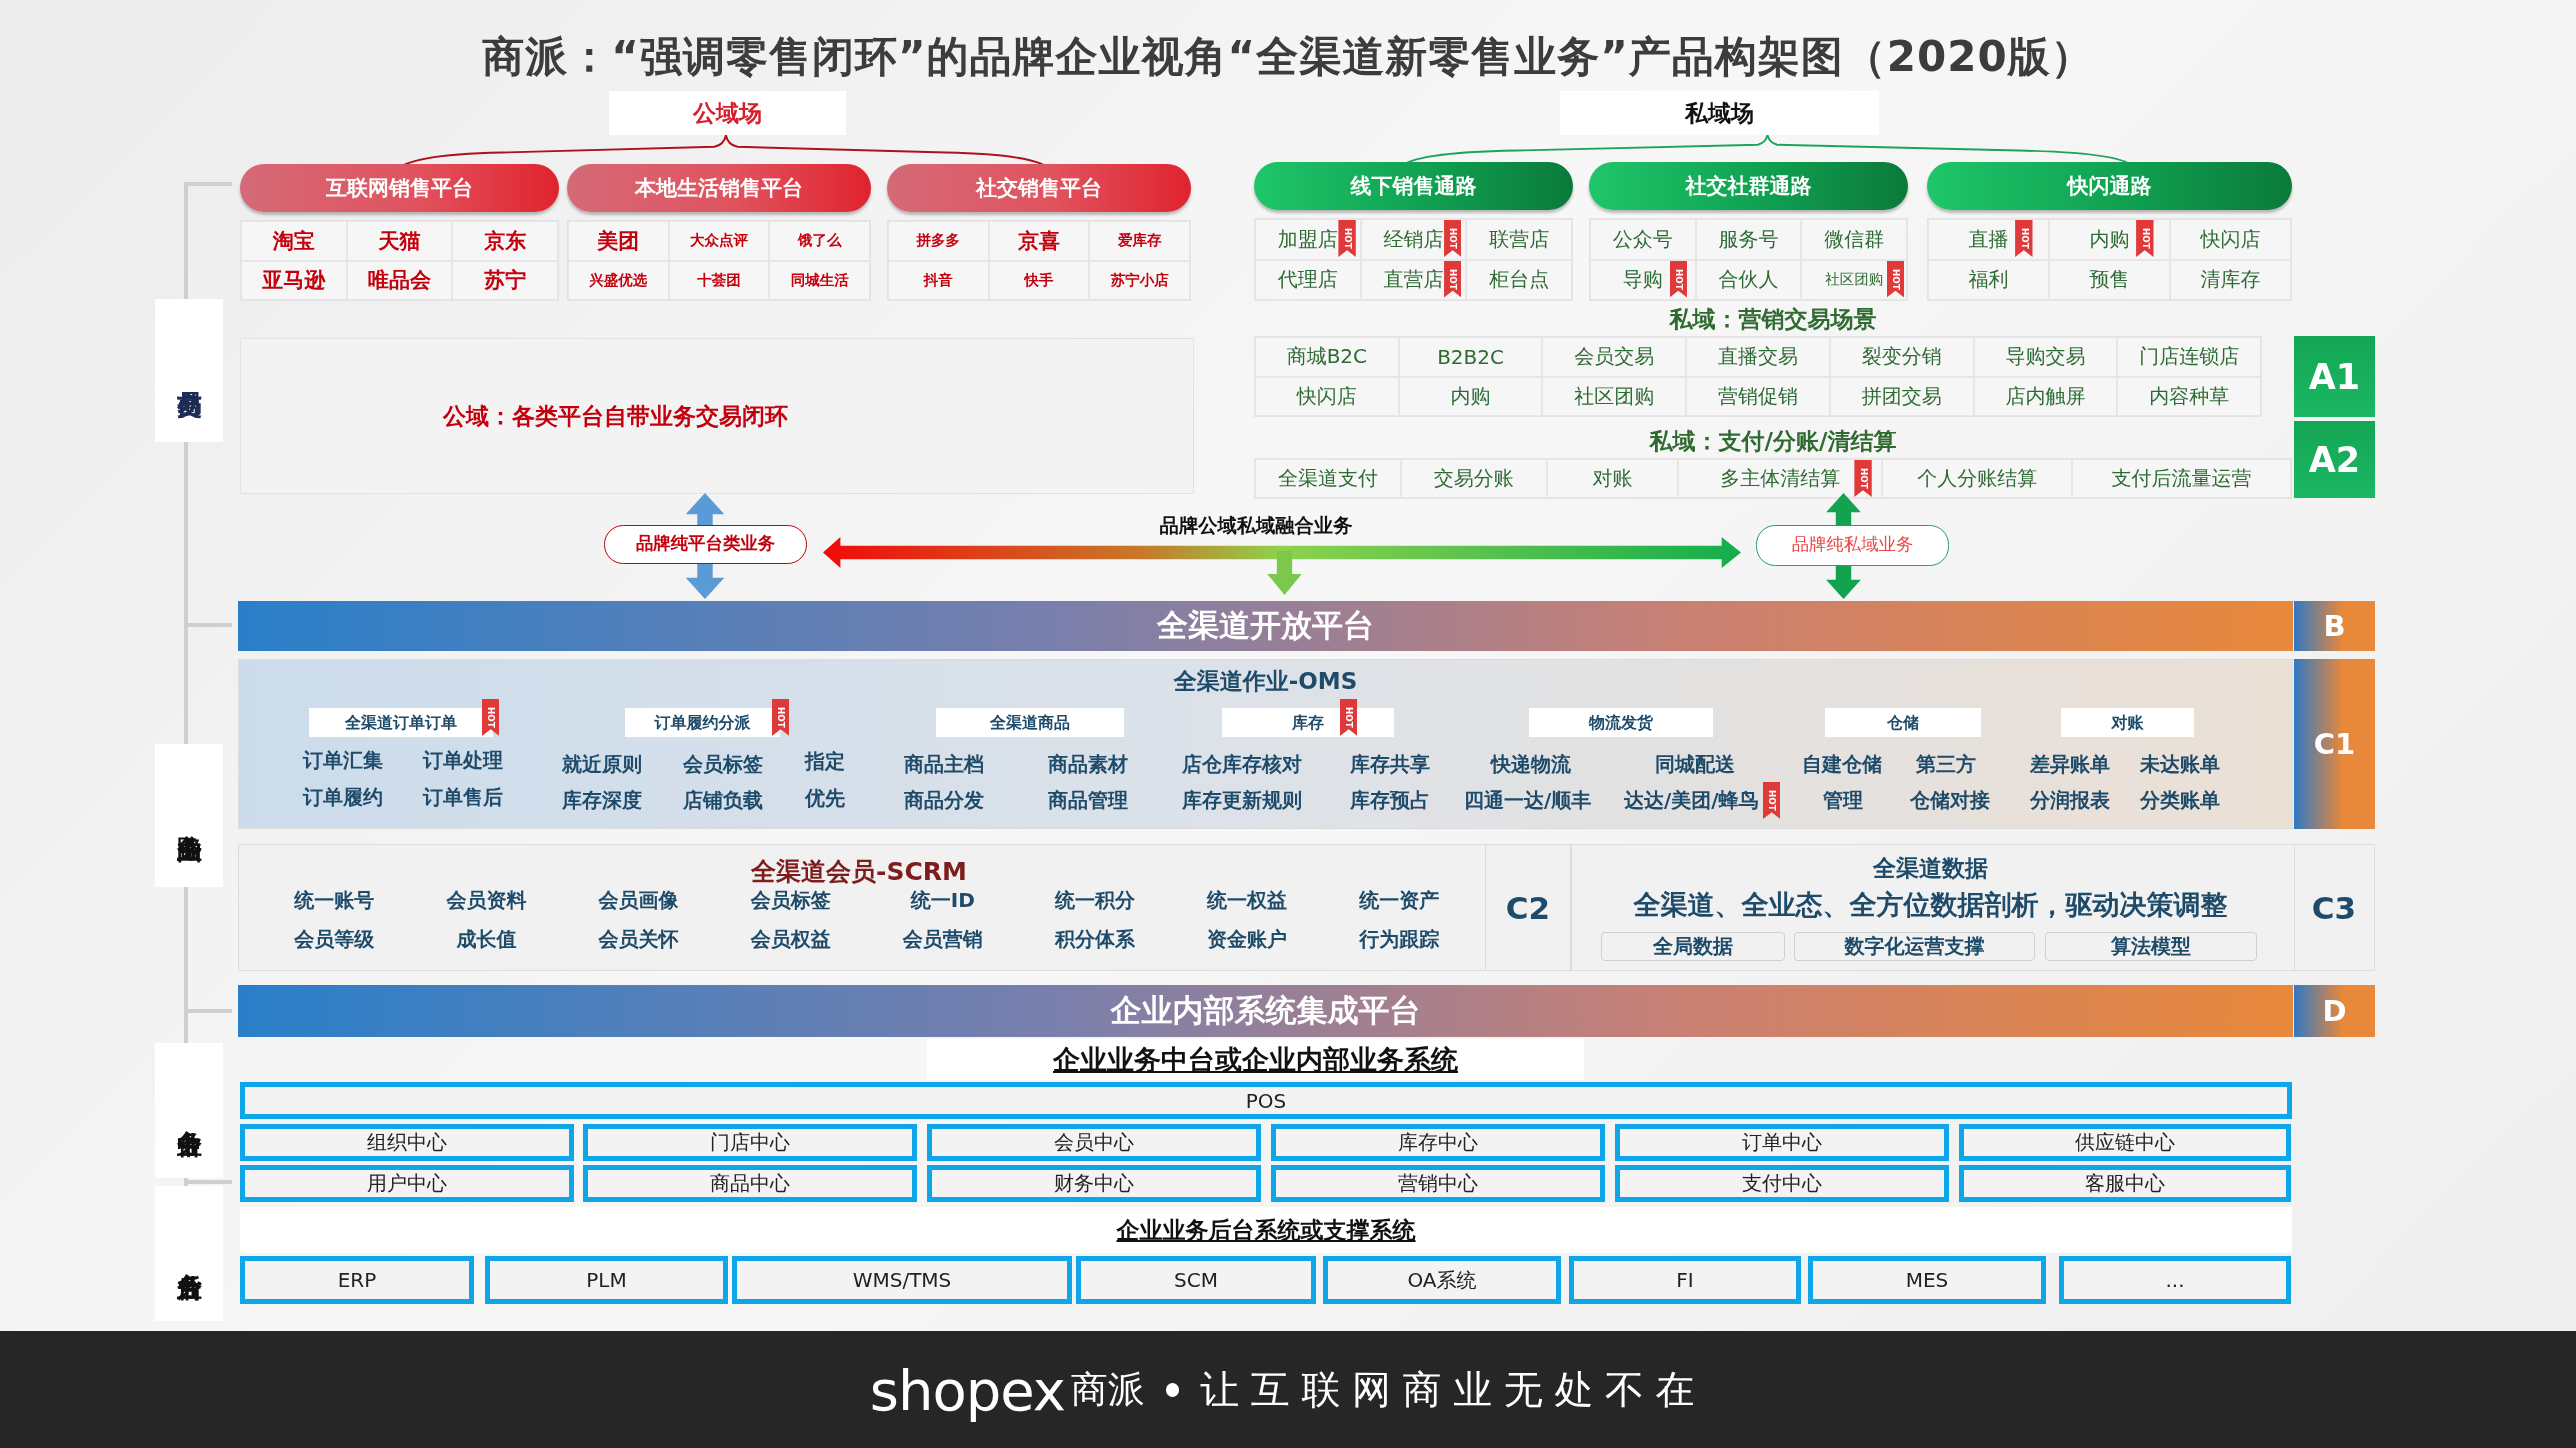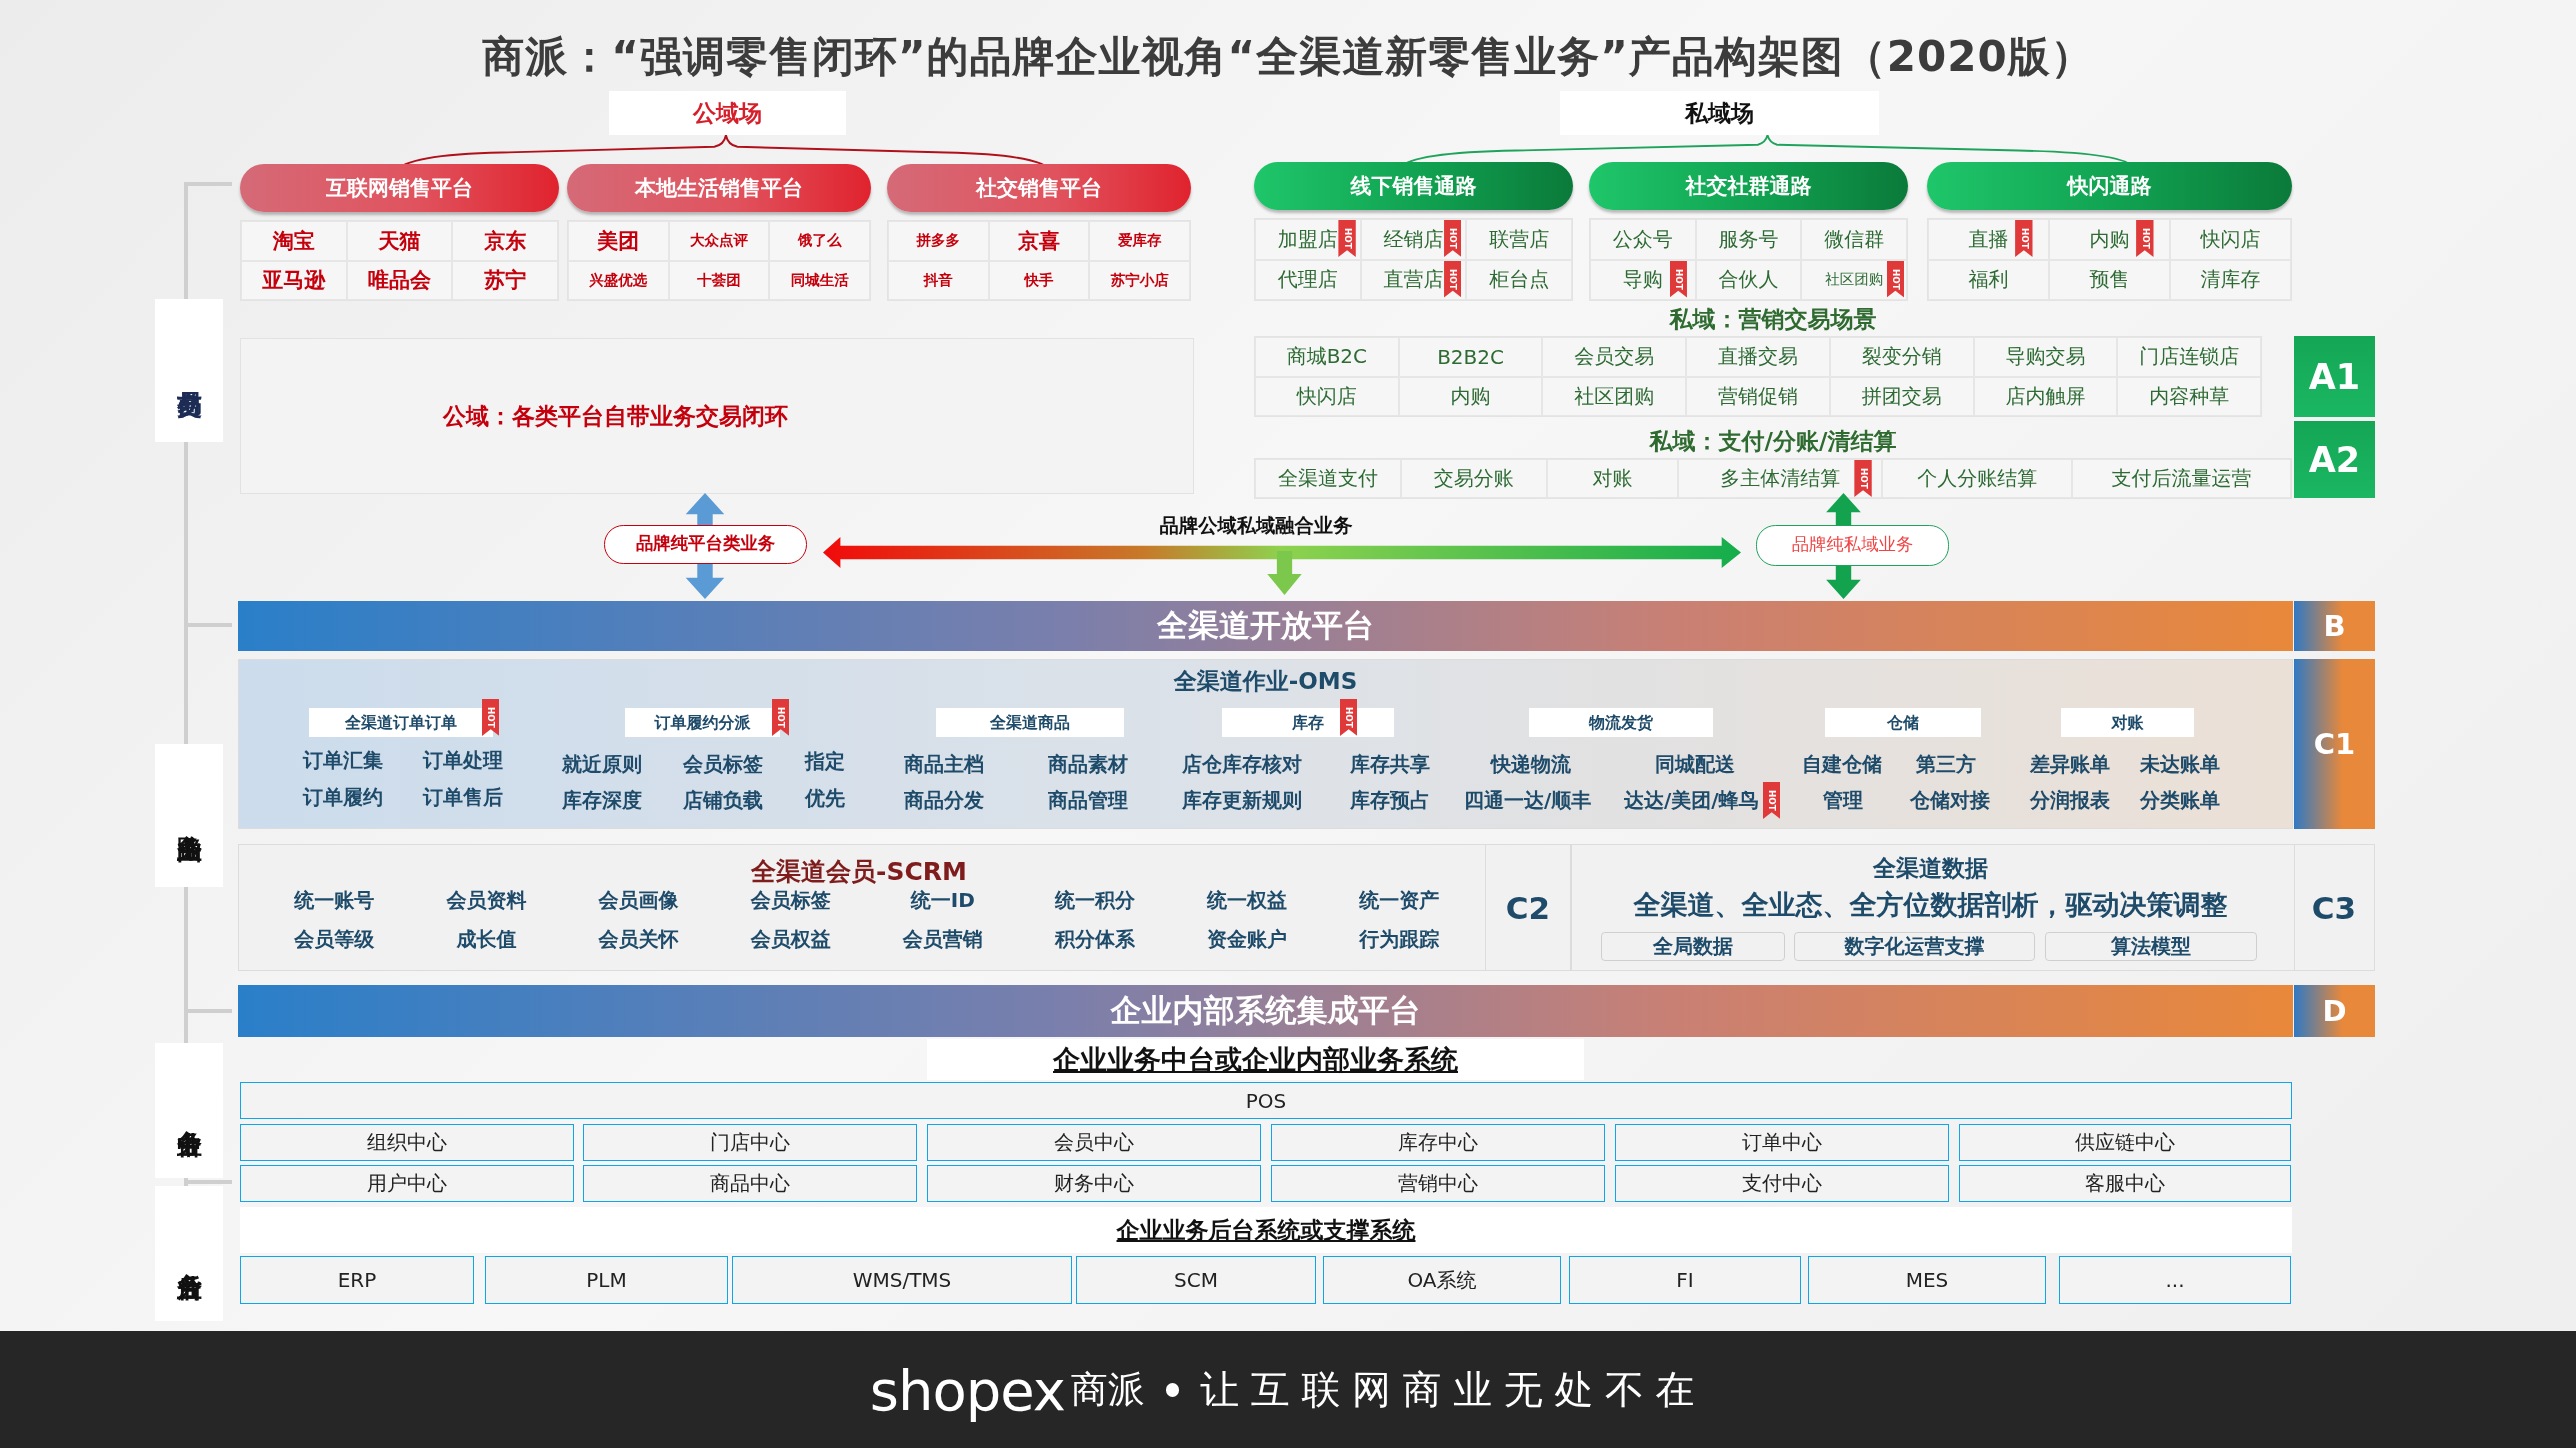--- a/index.html
+++ b/index.html
@@ -19,21 +19,21 @@
 .hot{position:absolute;width:17.4px;height:37px;background:#e0393a;color:#fff;font-size:8.7px;font-weight:bold;writing-mode:vertical-rl;text-align:center;line-height:17.4px;clip-path:polygon(0 0,100% 0,100% 100%,50% 82%,0 100%)}
 .section-title{font-weight:bold;color:#2f6a30;font-size:23px;text-align:center}
 .aside-tag{color:#fff;font-weight:bold;font-size:35px;display:flex;align-items:center;justify-content:center;background:linear-gradient(180deg,#14a655,#1bb763)}
 .bar{color:#fff;font-weight:bold;font-size:31px;display:flex;align-items:center;justify-content:center;background:linear-gradient(90deg,#2a7fc9 0%,#7a7fac 40%,#c98074 70%,#e8883a 100%)}
 .tagbox{color:#fff;font-weight:bold;font-size:29px;display:flex;align-items:center;justify-content:center;background:linear-gradient(90deg,#3079c4 0%,#e8883a 60%)}
 .c1{background:linear-gradient(90deg,#ccdcec 0%,#dde2e8 50%,#ebe0d6 100%);border:1px solid #dcdcdc}
 .subhead{background:#fff;font-weight:bold;font-size:16px;color:#1f4b6a;text-align:center;line-height:29px;height:29px;position:absolute}
 .blue{color:#1f4b6a;font-weight:bold;font-size:20px;position:absolute;white-space:nowrap}
 .rail{background:#fff;font-weight:bold;font-size:25px;color:#1c2c55;text-align:center;line-height:31px;padding-top:7.7px}
 .rail.dark{color:#111}
-.sys{background:#f3f3f3;border:1px solid #0ea5e9;text-align:center;font-size:20px;color:#222;display:flex;align-items:center;justify-content:center;position:absolute}
+.sys{background:#f3f3f3;border:5px solid #0ea5e9;text-align:center;font-size:20px;color:#222;display:flex;align-items:center;justify-content:center;position:absolute}
 .footer{left:0;top:1331px;width:2576px;height:118px;background:#262626;display:flex;align-items:center;justify-content:center;color:#fff}
 .arrow-line{background:#cfcfcf;position:absolute}
 </style>
 </head>
 <body>
 
 <div class="abs title">商派：“强调零售闭环”的品牌企业视角“全渠道新零售业务”产品构架图（2020版）</div>
 
 <div class="arrow-line" style="left:184px;top:182px;width:3.9px;height:1024px"></div>
 <div class="arrow-line" style="left:184px;top:182px;width:48px;height:3.9px"></div>

